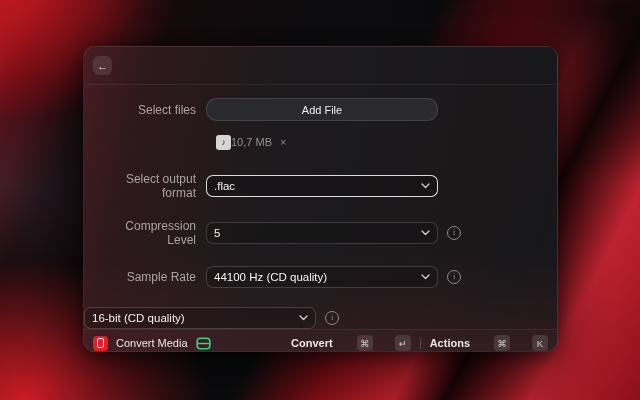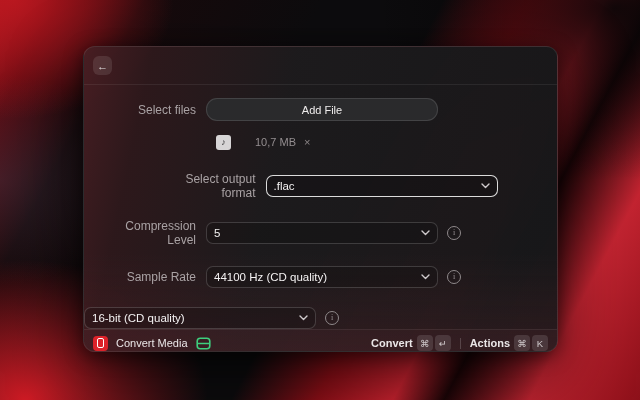--- a/index.html
+++ b/index.html
@@ -44,45 +44,45 @@
   .row .control{width:232px;flex:0 0 232px;box-sizing:border-box;}
   .add-file{margin-top:13px;}
   .add-file-btn{height:21px;border-radius:11px;background:#2a2a2c;
     border:1px solid rgba(255,255,255,0.12);display:flex;align-items:center;justify-content:center;
     font-size:11px;font-weight:500;color:#efecec;}
   .file-row{margin-top:11px;height:20px;}
   .file-box{display:flex;align-items:center;padding:0 5px 0 10px;}
   .file-icon{width:15px;height:15px;border-radius:3px;background:#d7d5d6;color:#39393b;
     font-size:9px;display:flex;align-items:center;justify-content:center;flex:0 0 15px;}
   .file-name{margin-left:8px;font-size:11.5px;font-weight:500;color:#f1efef;flex:1 1 auto;}
-  .file-size{font-size:11px;color:#948e90;margin-left:24px;}
+  .file-size{font-size:11px;color:#948e90;}
   .file-remove{margin-left:8px;font-size:11px;color:#8c8688;}
   .field{margin-top:19px;}
-  .field.first{margin-top:20px;justify-content:center;}
+  .field.first{margin-top:20px;}
   .dropdown{height:22px;border-radius:7px;display:flex;align-items:center;
     justify-content:space-between;padding:0 7px;box-sizing:border-box;
     background:rgba(8,8,9,0.22);border:1px solid rgba(255,255,255,0.17);}
   .dropdown.focused{border:1.5px solid rgba(255,255,255,0.85);background:rgba(14,12,13,0.35);}
   .dropdown .value{font-size:11.5px;font-weight:500;color:#f4f2f2;white-space:nowrap;}
   .chev{flex:0 0 auto;margin-left:6px;display:flex;align-items:center;}
   .info-wrap{margin-left:9px;display:flex;align-items:center;}
   .info-icon{width:12px;height:12px;border-radius:50%;border:1px solid #8f898b;
     color:#9b9597;font-size:8px;line-height:12px;text-align:center;
     font-family:"Liberation Serif", serif;}
   
   .win-footer{flex:0 0 27px;height:27px;display:flex;align-items:center;
     padding:12px 9px;box-sizing:border-box;border-top:1px solid rgba(255,255,255,0.07);
     background:rgba(140,70,78,0.08);}
   .ext-icon{width:15px;height:15px;border-radius:4px;background:#dd2229;
     display:flex;align-items:center;justify-content:center;flex:0 0 15px;}
   .ext-icon .inner{width:5px;height:8px;border:1.5px solid #fff;border-radius:2px;}
   .app-name{margin-left:8px;font-size:11px;font-weight:500;color:#eae6e7;}
   .drive-icon{margin-left:8px;display:flex;align-items:center;}
   .footer-right{margin-left:auto;display:flex;align-items:center;}
-  .action{display:flex;align-items:center;gap:2px;}
+  .action{display:flex;align-items:center;gap:22px;}
   .action .alabel{font-size:11px;font-weight:600;color:#eae6e7;margin-right:2px;}
   .keycap{min-width:16px;height:16px;padding:0 2px;border-radius:4px;
     background:rgba(255,255,255,0.12);color:#cfc9cb;font-size:9.5px;
     display:flex;align-items:center;justify-content:center;box-sizing:border-box;}
   .fdivider{width:1px;height:11px;background:rgba(255,255,255,0.18);margin:0 9px;}
 </style>
 </head>
 <body>
 
 <div class="wallpaper"></div>

